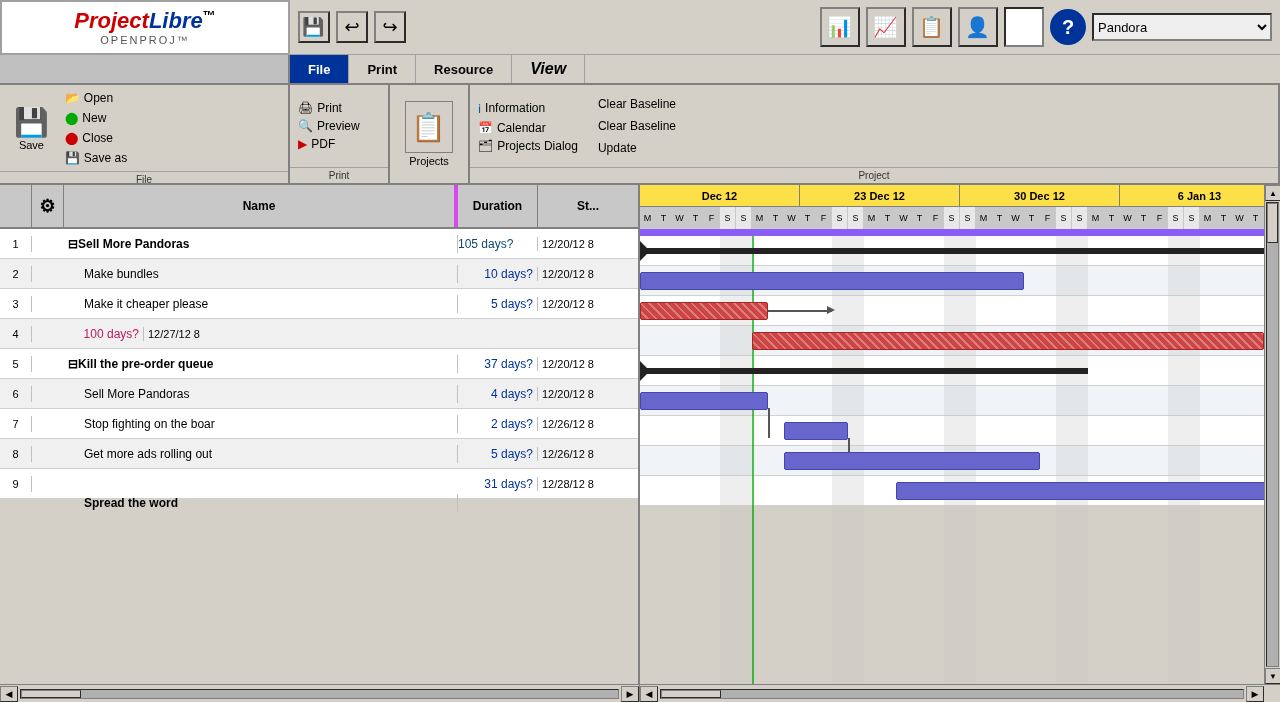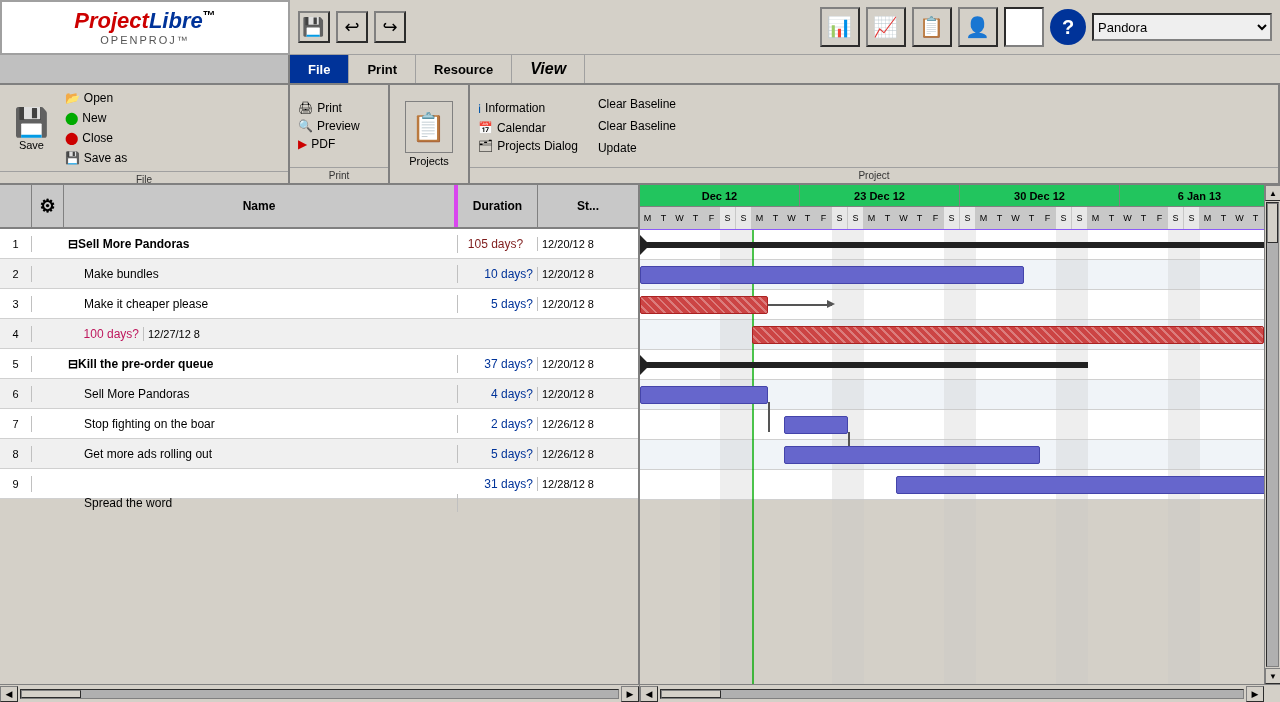--- a/index.html
+++ b/index.html
@@ -133,21 +133,21 @@
       <div style="flex:1; border-right:4px solid #d946ef; display:flex; align-items:center; justify-content:center;">Name</div>
       <div style="width:80px; flex-shrink:0; border-right:1px solid #808080; display:flex; align-items:center; justify-content:center;">Duration</div>
       <div style="width:100px; flex-shrink:0; display:flex; align-items:center; justify-content:center;">St...</div>
     </div>
 
     <div id="task-rows" style="overflow-y:auto; flex:1;">
     <div style="display: flex; border-bottom: 1px solid rgb(208, 208, 208); height: 30px; align-items: center; background: white; cursor: pointer;">
           <div style="width: 32px; flex-shrink: 0; border-right: 1px solid rgb(192, 192, 192); text-align: center; font-size: 11px; padding: 2px;">1</div>
           <div style="width: 32px; flex-shrink: 0; border-right: 1px solid rgb(192, 192, 192); display: flex; align-items: center; justify-content: center;"></div>
           <div style="flex: 1 1 0%; border-right: 1px solid rgb(192, 192, 192); padding: 2px 4px; font-size: 12px; overflow: hidden; white-space: nowrap; font-weight: bold;">⊟Sell More Pandoras</div>
-          <div style="width: 80px; flex-shrink: 0; border-right: 1px solid rgb(192, 192, 192); text-align: center; padding-right: 4px; font-size: 12px; color: #7f1d1d;">105 days?</div>
+          <div style="width: 80px; flex-shrink: 0; border-right: 1px solid rgb(192, 192, 192); text-align: left; padding-right: 4px; font-size: 12px; color: #0c4a6e;">105 days?</div>
           <div style="width: 100px; flex-shrink: 0; padding: 2px 4px; font-size: 11px;">12/20/12 8</div>
         </div>
         <div style="display: flex; border-bottom: 1px solid rgb(208, 208, 208); height: 30px; align-items: center; background: rgb(240, 240, 240); cursor: pointer;">
           <div style="width: 32px; flex-shrink: 0; border-right: 1px solid rgb(192, 192, 192); text-align: center; font-size: 11px; padding: 2px;">2</div>
           <div style="width: 32px; flex-shrink: 0; border-right: 1px solid rgb(192, 192, 192); display: flex; align-items: center; justify-content: center;"></div>
           <div style="flex: 1 1 0%; border-right: 1px solid rgb(192, 192, 192); padding: 2px 20px; font-size: 12px; overflow: hidden; white-space: nowrap; font-weight: normal;">   Make bundles</div>
           <div style="width: 80px; flex-shrink: 0; border-right: 1px solid rgb(192, 192, 192); text-align: right; padding-right: 4px; font-size: 12px; color: rgb(0, 51, 153);">10 days?</div>
           <div style="width: 100px; flex-shrink: 0; padding: 2px 4px; font-size: 11px;">12/20/12 8</div>
         </div>
         <div style="display: flex; border-bottom: 1px solid rgb(208, 208, 208); height: 30px; align-items: center; background: white; cursor: pointer;">
@@ -187,30 +187,30 @@
         <div style="display: flex; border-bottom: 1px solid rgb(208, 208, 208); height: 30px; align-items: center; background: rgb(240, 240, 240); cursor: pointer;">
           <div style="width: 32px; flex-shrink: 0; border-right: 1px solid rgb(192, 192, 192); text-align: center; font-size: 11px; padding: 2px;">8</div>
           <div style="width: 32px; flex-shrink: 0; border-right: 1px solid rgb(192, 192, 192); display: flex; align-items: center; justify-content: center;"></div>
           <div style="flex: 1 1 0%; border-right: 1px solid rgb(192, 192, 192); padding: 2px 20px; font-size: 12px; overflow: hidden; white-space: nowrap; font-weight: normal;">   Get more ads rolling out</div>
           <div style="width: 80px; flex-shrink: 0; border-right: 1px solid rgb(192, 192, 192); text-align: right; padding-right: 4px; font-size: 12px; color: rgb(0, 51, 153);">5 days?</div>
           <div style="width: 100px; flex-shrink: 0; padding: 2px 4px; font-size: 11px;">12/26/12 8</div>
         </div>
         <div style="display: flex; border-bottom: 1px solid rgb(208, 208, 208); height: 30px; align-items: center; background: white; cursor: pointer;">
           <div style="width: 32px; flex-shrink: 0; border-right: 1px solid rgb(192, 192, 192); text-align: center; font-size: 11px; padding: 2px;">9</div>
           <div style="width: 32px; flex-shrink: 0; border-right: 1px solid rgb(192, 192, 192); display: flex; align-items: center; justify-content: center;"></div>
-          <div style="flex: 1 1 0%; border-right: 1px solid rgb(192, 192, 192); padding: 2px 20px; font-size: 12px; overflow: hidden; white-space: nowrap; font-weight: normal; margin-top: 39px;">   Spread the word</div>
+          <div style="flex: 1 1 0%; border-right: 1px solid rgb(192, 192, 192); padding: 2px 20px; font-size: 12px; overflow: hidden; white-space: nowrap; font-weight: bold; margin-top: 39px;">   Spread the word</div>
           <div style="width: 80px; flex-shrink: 0; border-right: 1px solid rgb(192, 192, 192); text-align: right; padding-right: 4px; font-size: 12px; color: rgb(0, 51, 153);">31 days?</div>
           <div style="width: 100px; flex-shrink: 0; padding: 2px 4px; font-size: 11px;">12/28/12 8</div>
         </div>
       </div>
   </div>
 
   <div style="flex:1; overflow:hidden; display:flex; flex-direction:column; position:relative;">
 
-    <div style="background:#22c55e; border-bottom:1px solid #8b5cf6;">
+    <div style="background:#fde047; border-bottom:7px solid #8b5cf6;">
 
       <div style="display:flex; border-bottom:1px solid #808080; height:22px;">
         <div style="width:160px; flex-shrink:0; border-right:1px solid #808080; display:flex; align-items:center; justify-content:center; font-weight:bold; font-size:11px;">Dec 12</div>
         <div style="width:160px; flex-shrink:0; border-right:1px solid #808080; display:flex; align-items:center; justify-content:center; font-weight:bold; font-size:11px;">23 Dec 12</div>
         <div style="width:160px; flex-shrink:0; border-right:1px solid #808080; display:flex; align-items:center; justify-content:center; font-weight:bold; font-size:11px;">30 Dec 12</div>
         <div style="width:160px; flex-shrink:0; border-right:1px solid #808080; display:flex; align-items:center; justify-content:center; font-weight:bold; font-size:11px;">6 Jan 13</div>
       </div>
 
       <div style="display:flex; height:22px;" id="gantt-day-row">
           <div style="width: 16px; flex-shrink: 0; border-right: 1px solid rgb(200, 200, 200); display: flex; align-items: center; justify-content: center; font-size: 9px; background: rgb(200, 200, 200);">M</div>

